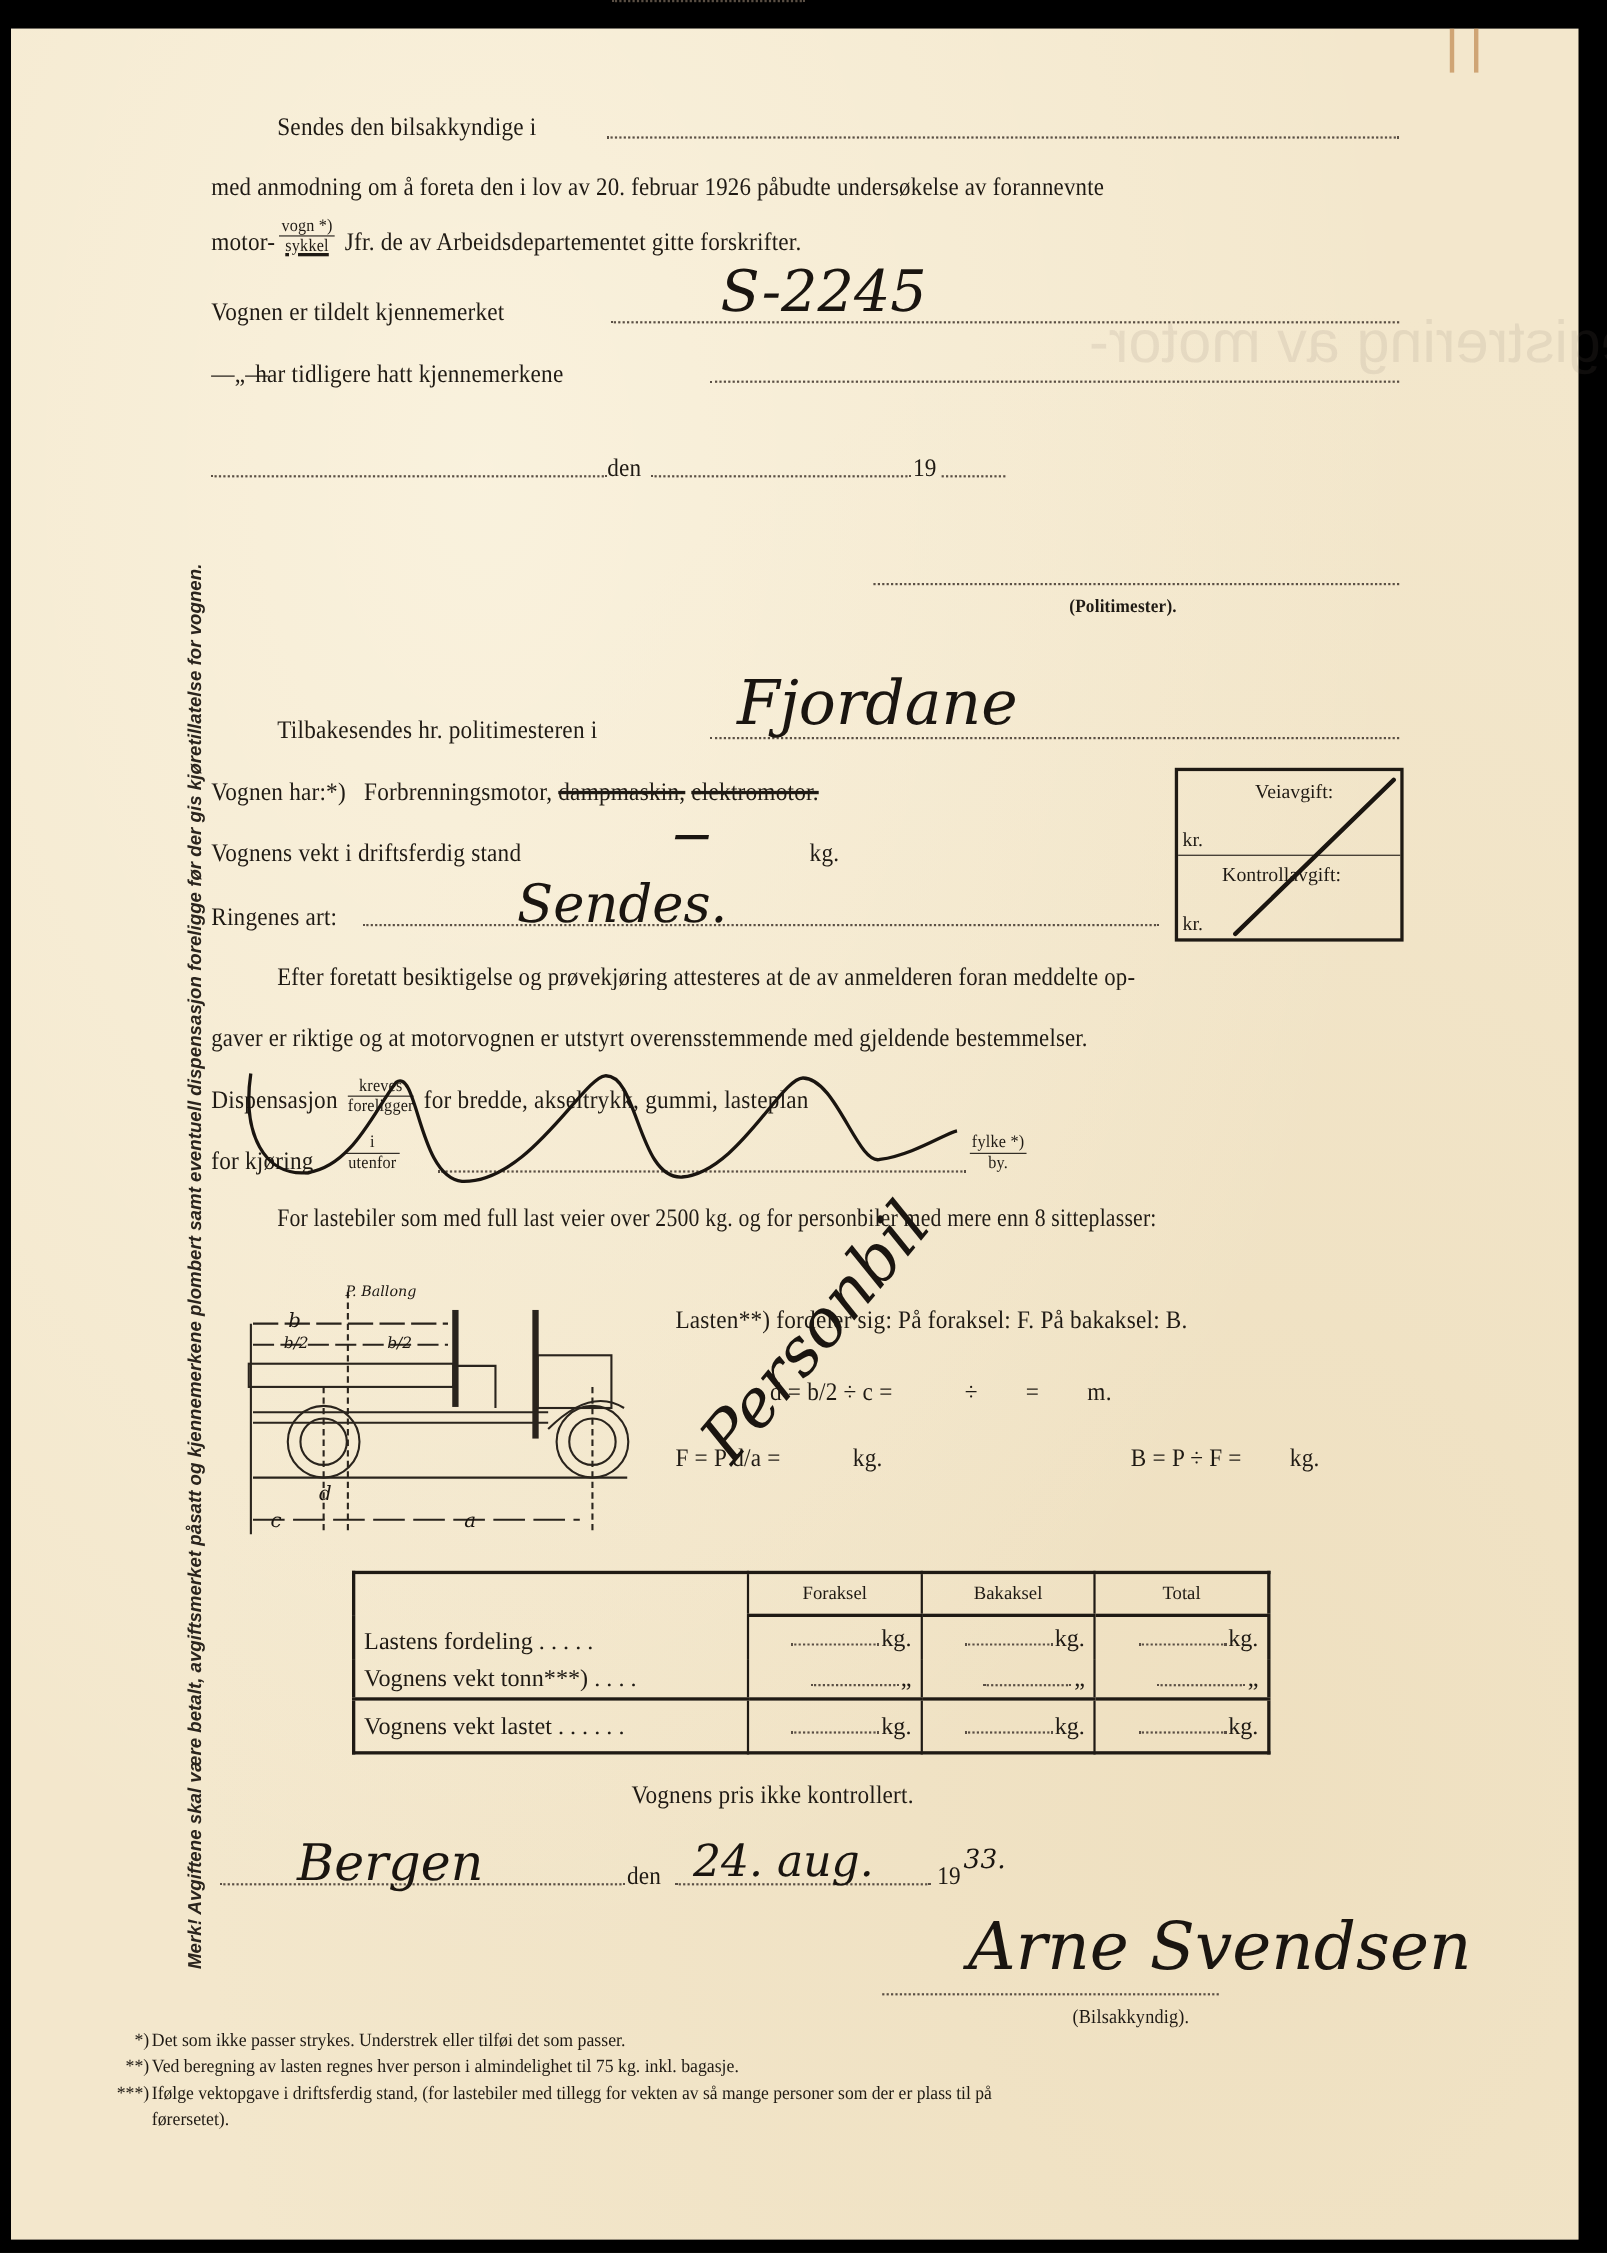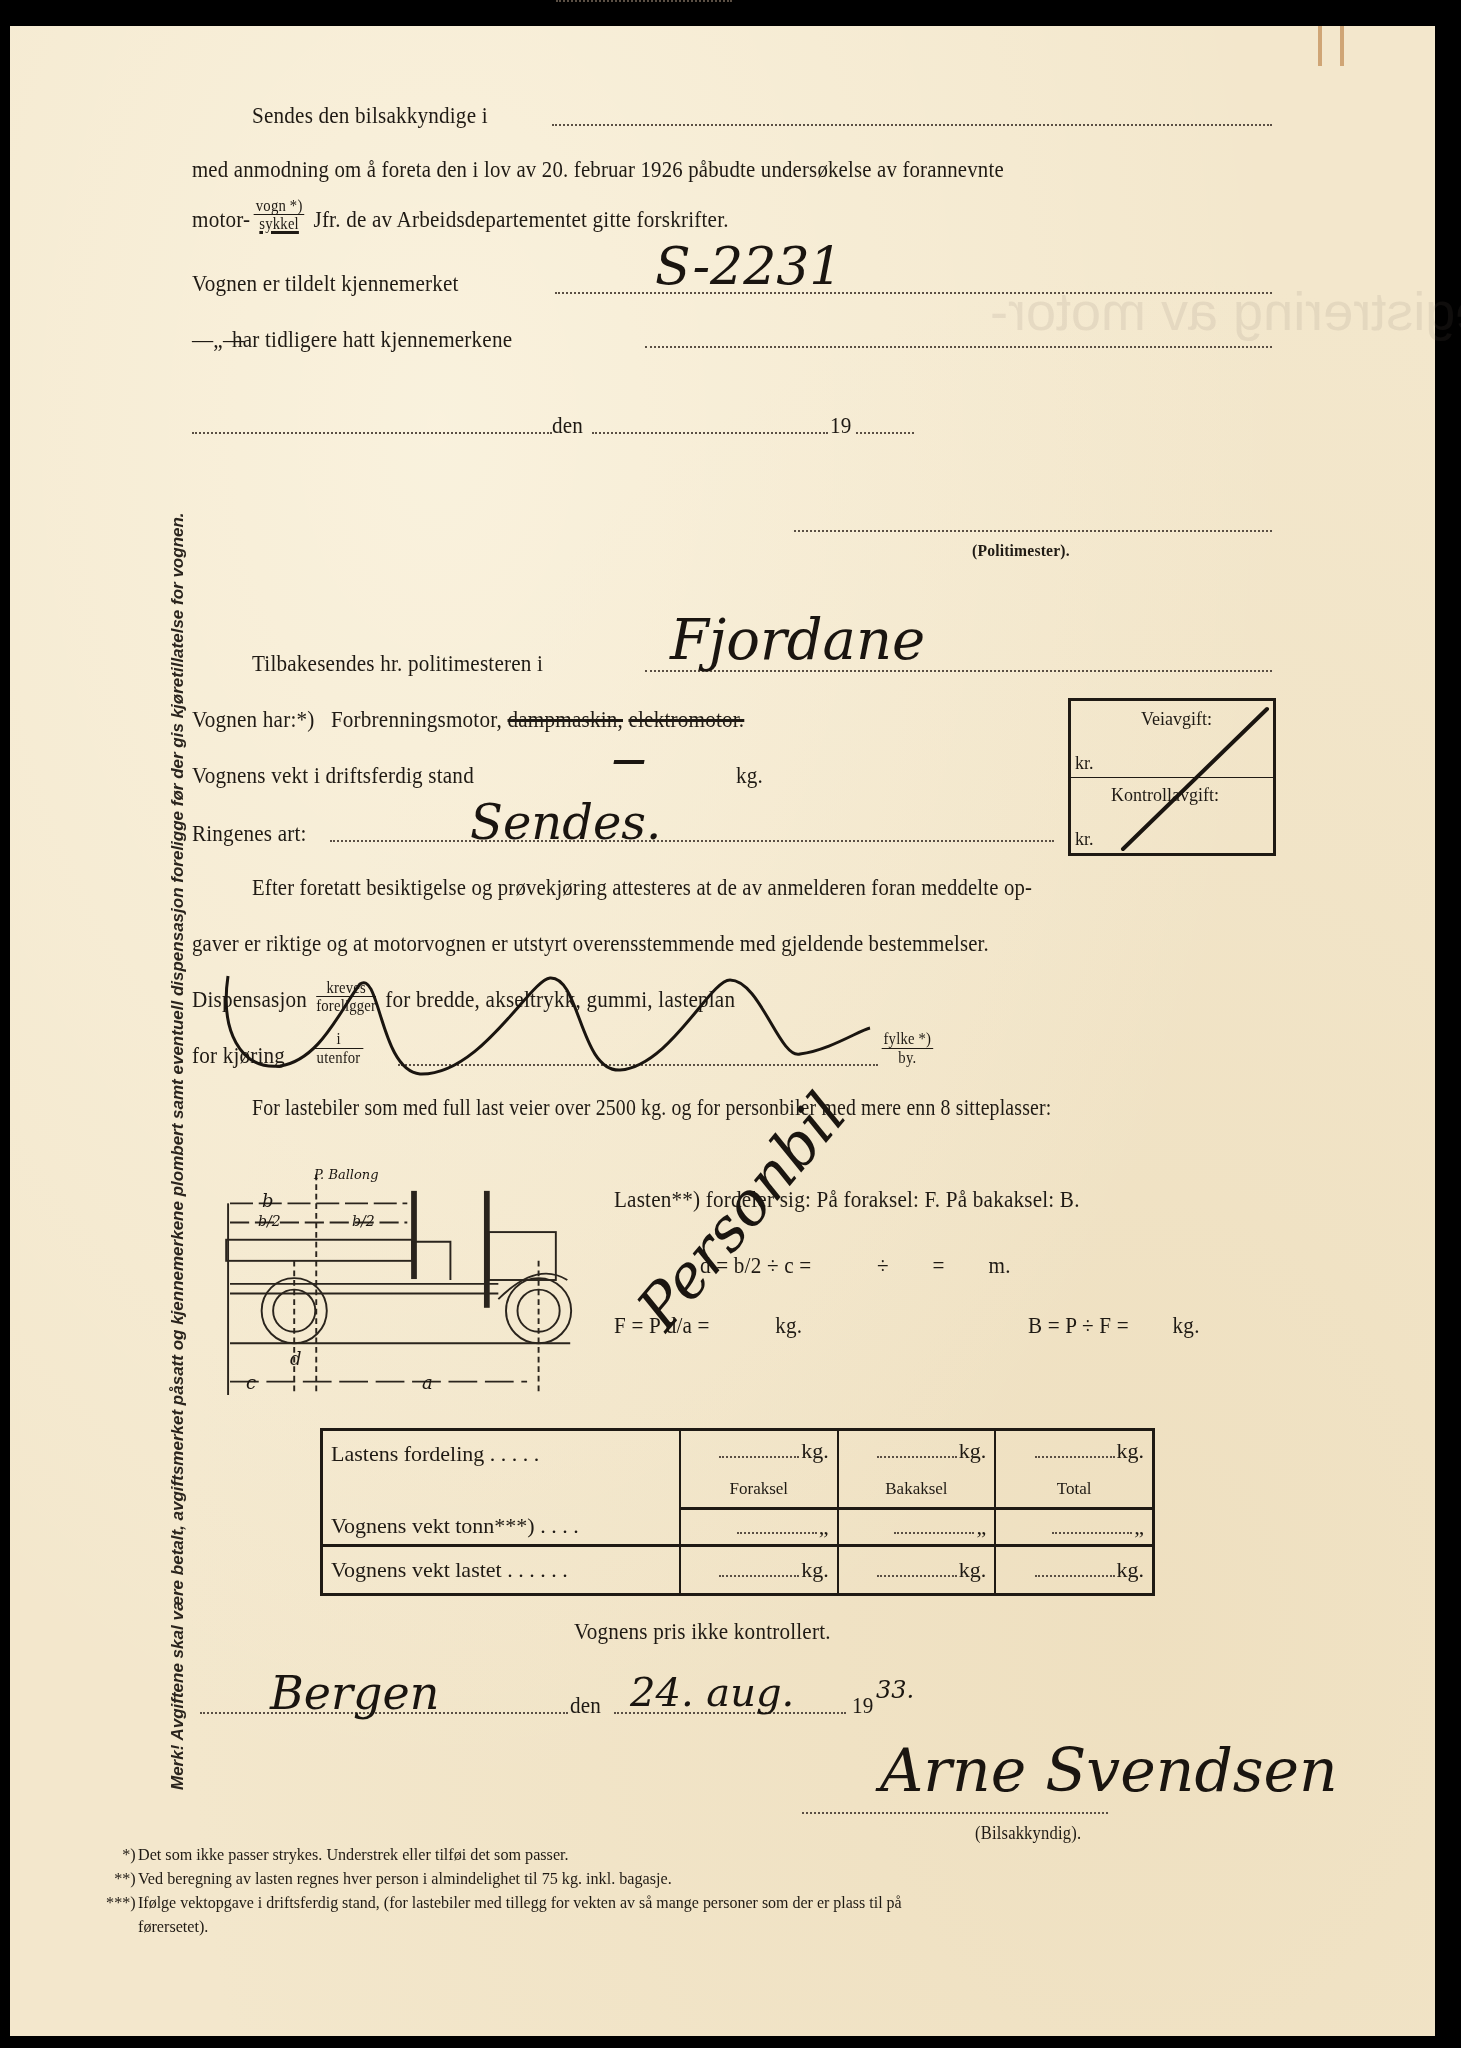--- a/index.html
+++ b/index.html
@@ -42,21 +42,21 @@
 <div class="dots" style="left:552px;top:124px;width:720px"></div>
 
 <div class="t" style="left:192px;top:158px;transform:scaleX(.905)">med anmodning om å foreta den i lov av 20. februar 1926 påbudte undersøkelse av forannevnte</div>
 
 <div class="t" style="left:192px;top:208px">
   <span>motor-</span><span class="frac" style="margin-top:-14px"><span class="num">vogn *)</span><span style="text-decoration:underline;text-decoration-thickness:3px">sykkel</span></span> <span>Jfr. de av Arbeidsdepartementet gitte forskrifter.</span>
 </div>
 
 <div class="t" style="left:192px;top:272px">Vognen er tildelt kjennemerket</div>
 <div class="dots" style="left:555px;top:292px;width:717px"></div>
-<div class="hand" style="left:655px;top:240px;font-size:52px">S-2231</div>
+<div class="hand" style="left:655px;top:240px;font-size:52px">S-2245</div>
 
 <div class="t" style="left:192px;top:328px">—„—</div>
 <div class="t" style="left:232px;top:328px">har tidligere hatt kjennemerkene</div>
 <div class="dots" style="left:645px;top:346px;width:627px"></div>
 
 <div class="dots" style="left:192px;top:432px;width:360px"></div>
 <div class="t" style="left:552px;top:414px">den</div>
 <div class="dots" style="left:592px;top:432px;width:236px"></div>
 <div class="t" style="left:830px;top:414px">19</div>
 <div class="dots" style="left:856px;top:432px;width:58px"></div>
@@ -147,30 +147,30 @@
 
 <div class="t" style="left:614px;top:1188px">Lasten**) fordeler sig: På foraksel: F. På bakaksel: B.</div>
 <div class="t" style="left:700px;top:1254px;white-space:pre">d = b/2 ÷ c =            ÷        =        m.</div>
 <div class="t" style="left:614px;top:1314px;white-space:pre">F = P d/a =            kg.</div>
 <div class="t" style="left:1028px;top:1314px;white-space:pre">B = P ÷ F =        kg.</div>
 <div class="hand" style="left:650px;top:1290px;font-size:60px;transform:rotate(-50deg);transform-origin:left center">Personbil</div>
 
 <table class="dist">
   <tbody>
       <tr>
-    <td style="padding-top:10px">Lastens fordeling . . . .   .</td>
-    <td class="c"><span class="dl"></span><span>kg.</span></td>
-    <td class="c"><span class="dl"></span><span>kg.</span></td>
-    <td class="c"><span class="dl"></span><span>kg.</span></td>
-  </tr>
-  <tr>
     <th class="blank" style="width:340px"></th>
     <th>Foraksel</th>
     <th>Bakaksel</th>
     <th>Total</th>
+  </tr>
+  <tr>
+    <td style="padding-top:10px">Lastens fordeling . . . .   .</td>
+    <td class="c"><span class="dl"></span><span>kg.</span></td>
+    <td class="c"><span class="dl"></span><span>kg.</span></td>
+    <td class="c"><span class="dl"></span><span>kg.</span></td>
   </tr>
   <tr>
     <td>Vognens vekt tonn***) . . . .</td>
     <td class="c"><span class="dl"></span><span>„</span></td>
     <td class="c"><span class="dl"></span><span>„</span></td>
     <td class="c"><span class="dl"></span><span>„</span></td>
   </tr>
   <tr class="sep">
     <td style="padding:10px 8px">Vognens vekt lastet . . . . . .</td>
     <td class="c"><span class="dl"></span><span>kg.</span></td>

